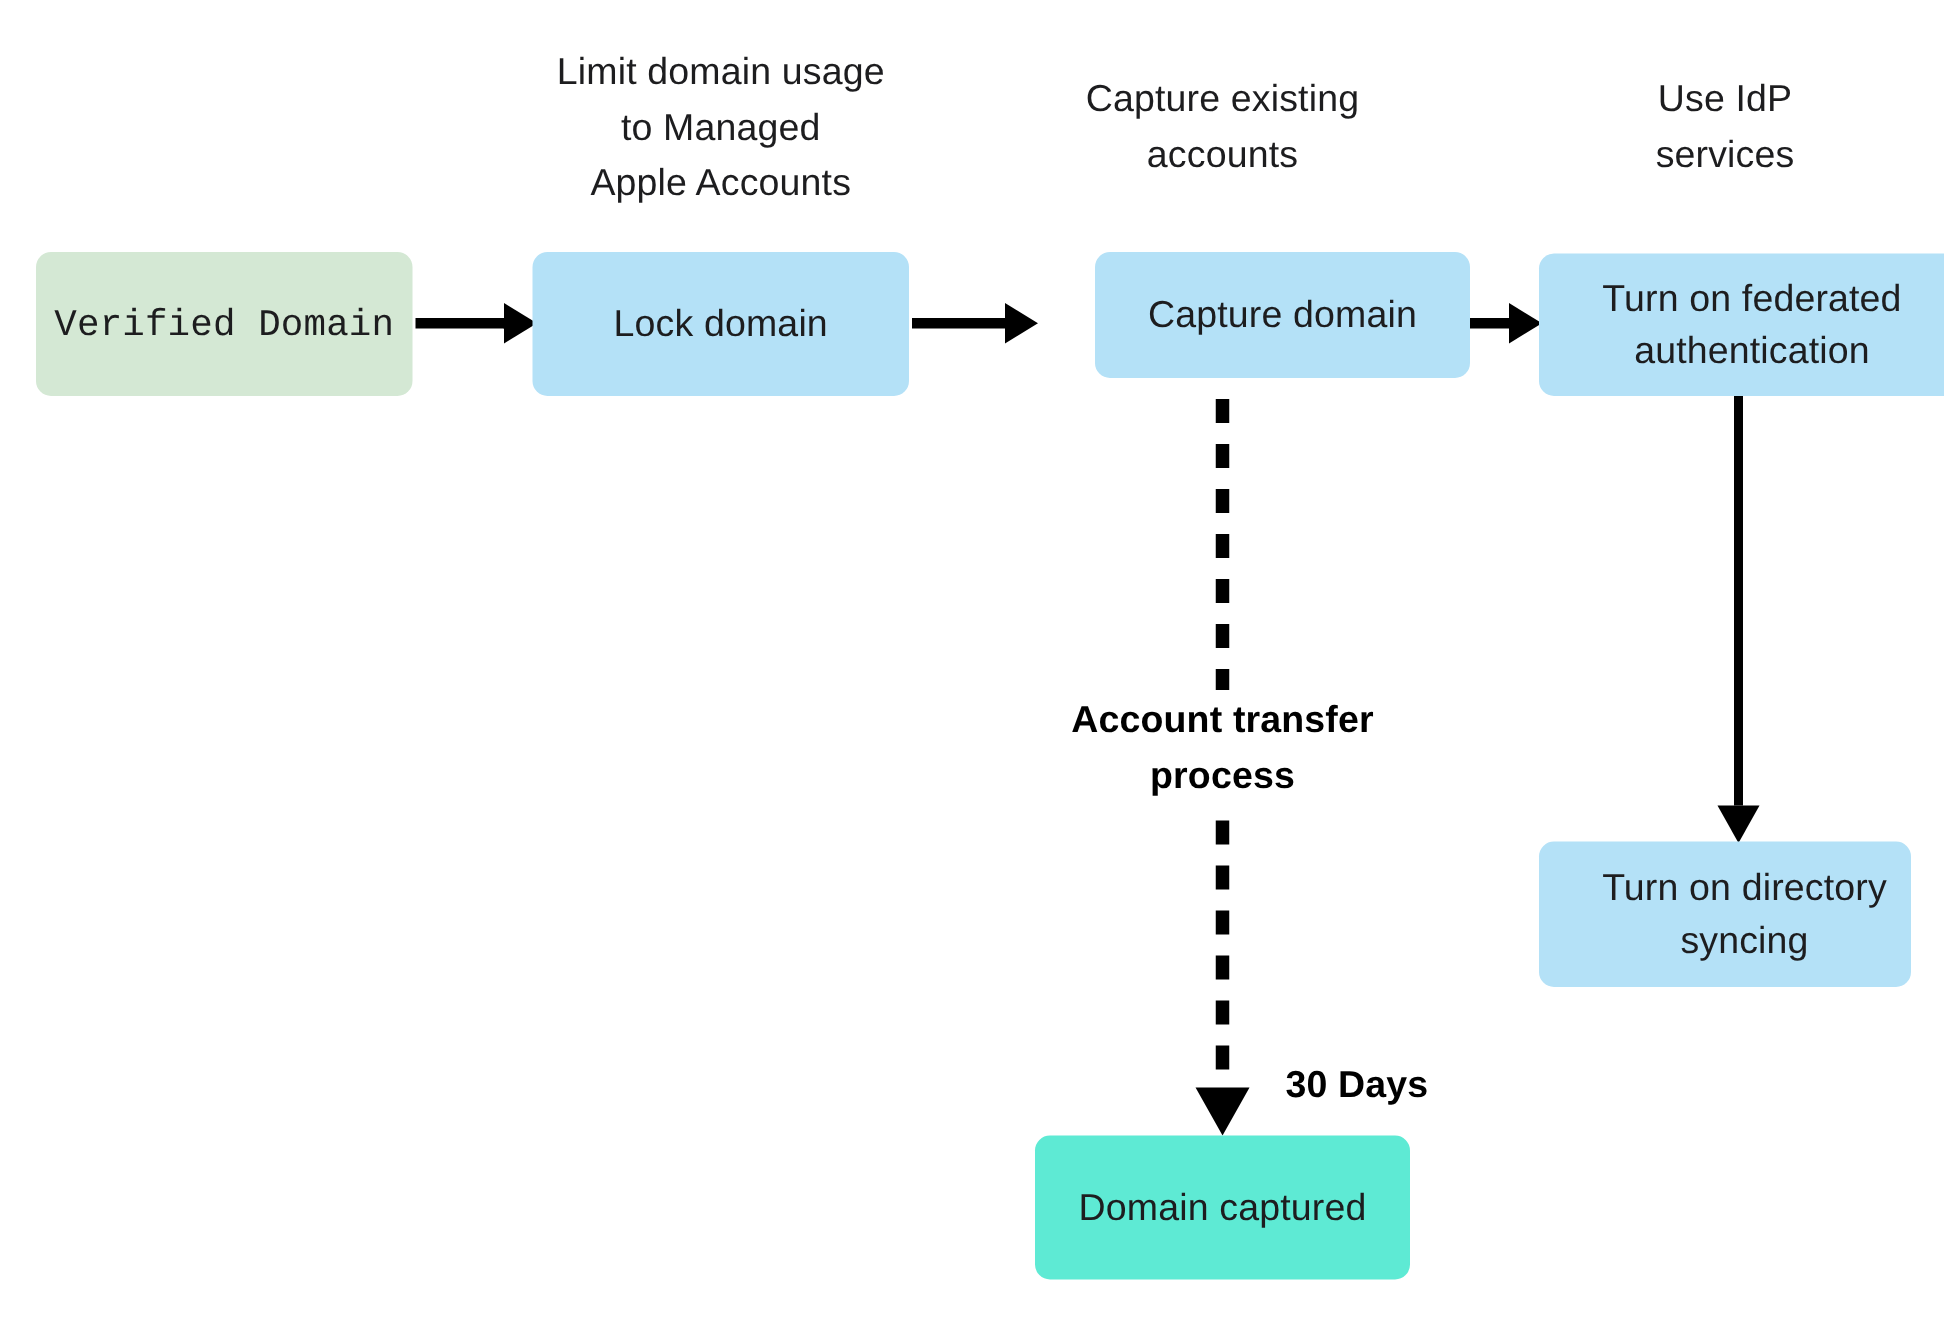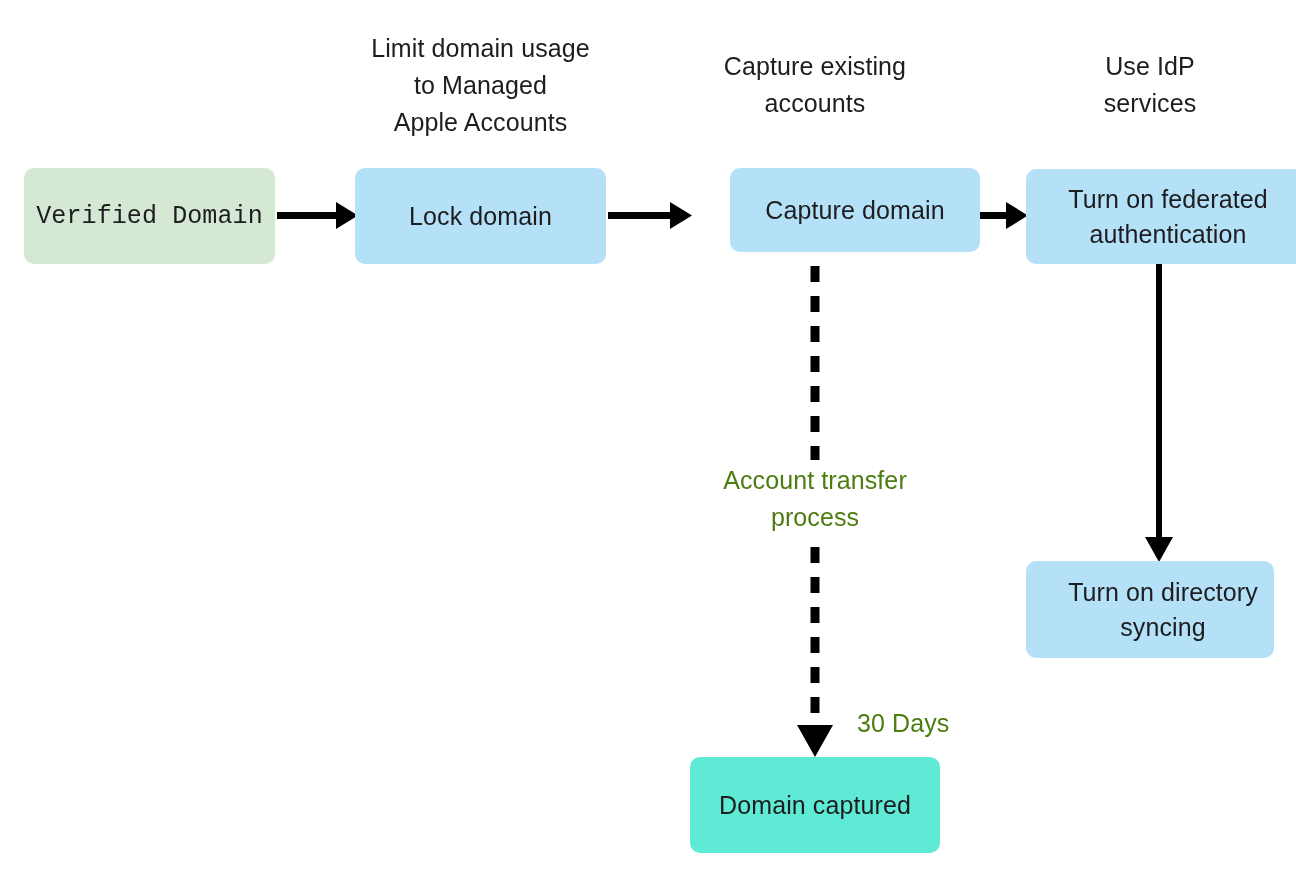--- a/index.html
+++ b/index.html
@@ -39,25 +39,26 @@
     text-align: center;
     color: #1d1d1f;
     font-size: 25px;
     line-height: 37px;
     letter-spacing: 0.1px;
     white-space: pre-line;
   }
   .edge-label {
     position: absolute;
     text-align: center;
-    color: #4d7c0f;
+    color: #000000;
     font-size: 25px;
     line-height: 37px;
     letter-spacing: 0.1px;
     white-space: pre-line;
+    font-weight: bold;
   }
   .edge-svg {
     position: absolute;
     left: 0;
     top: 0;
     width: 1296px;
     height: 896px;
     pointer-events: none;
     overflow: visible;
   }

